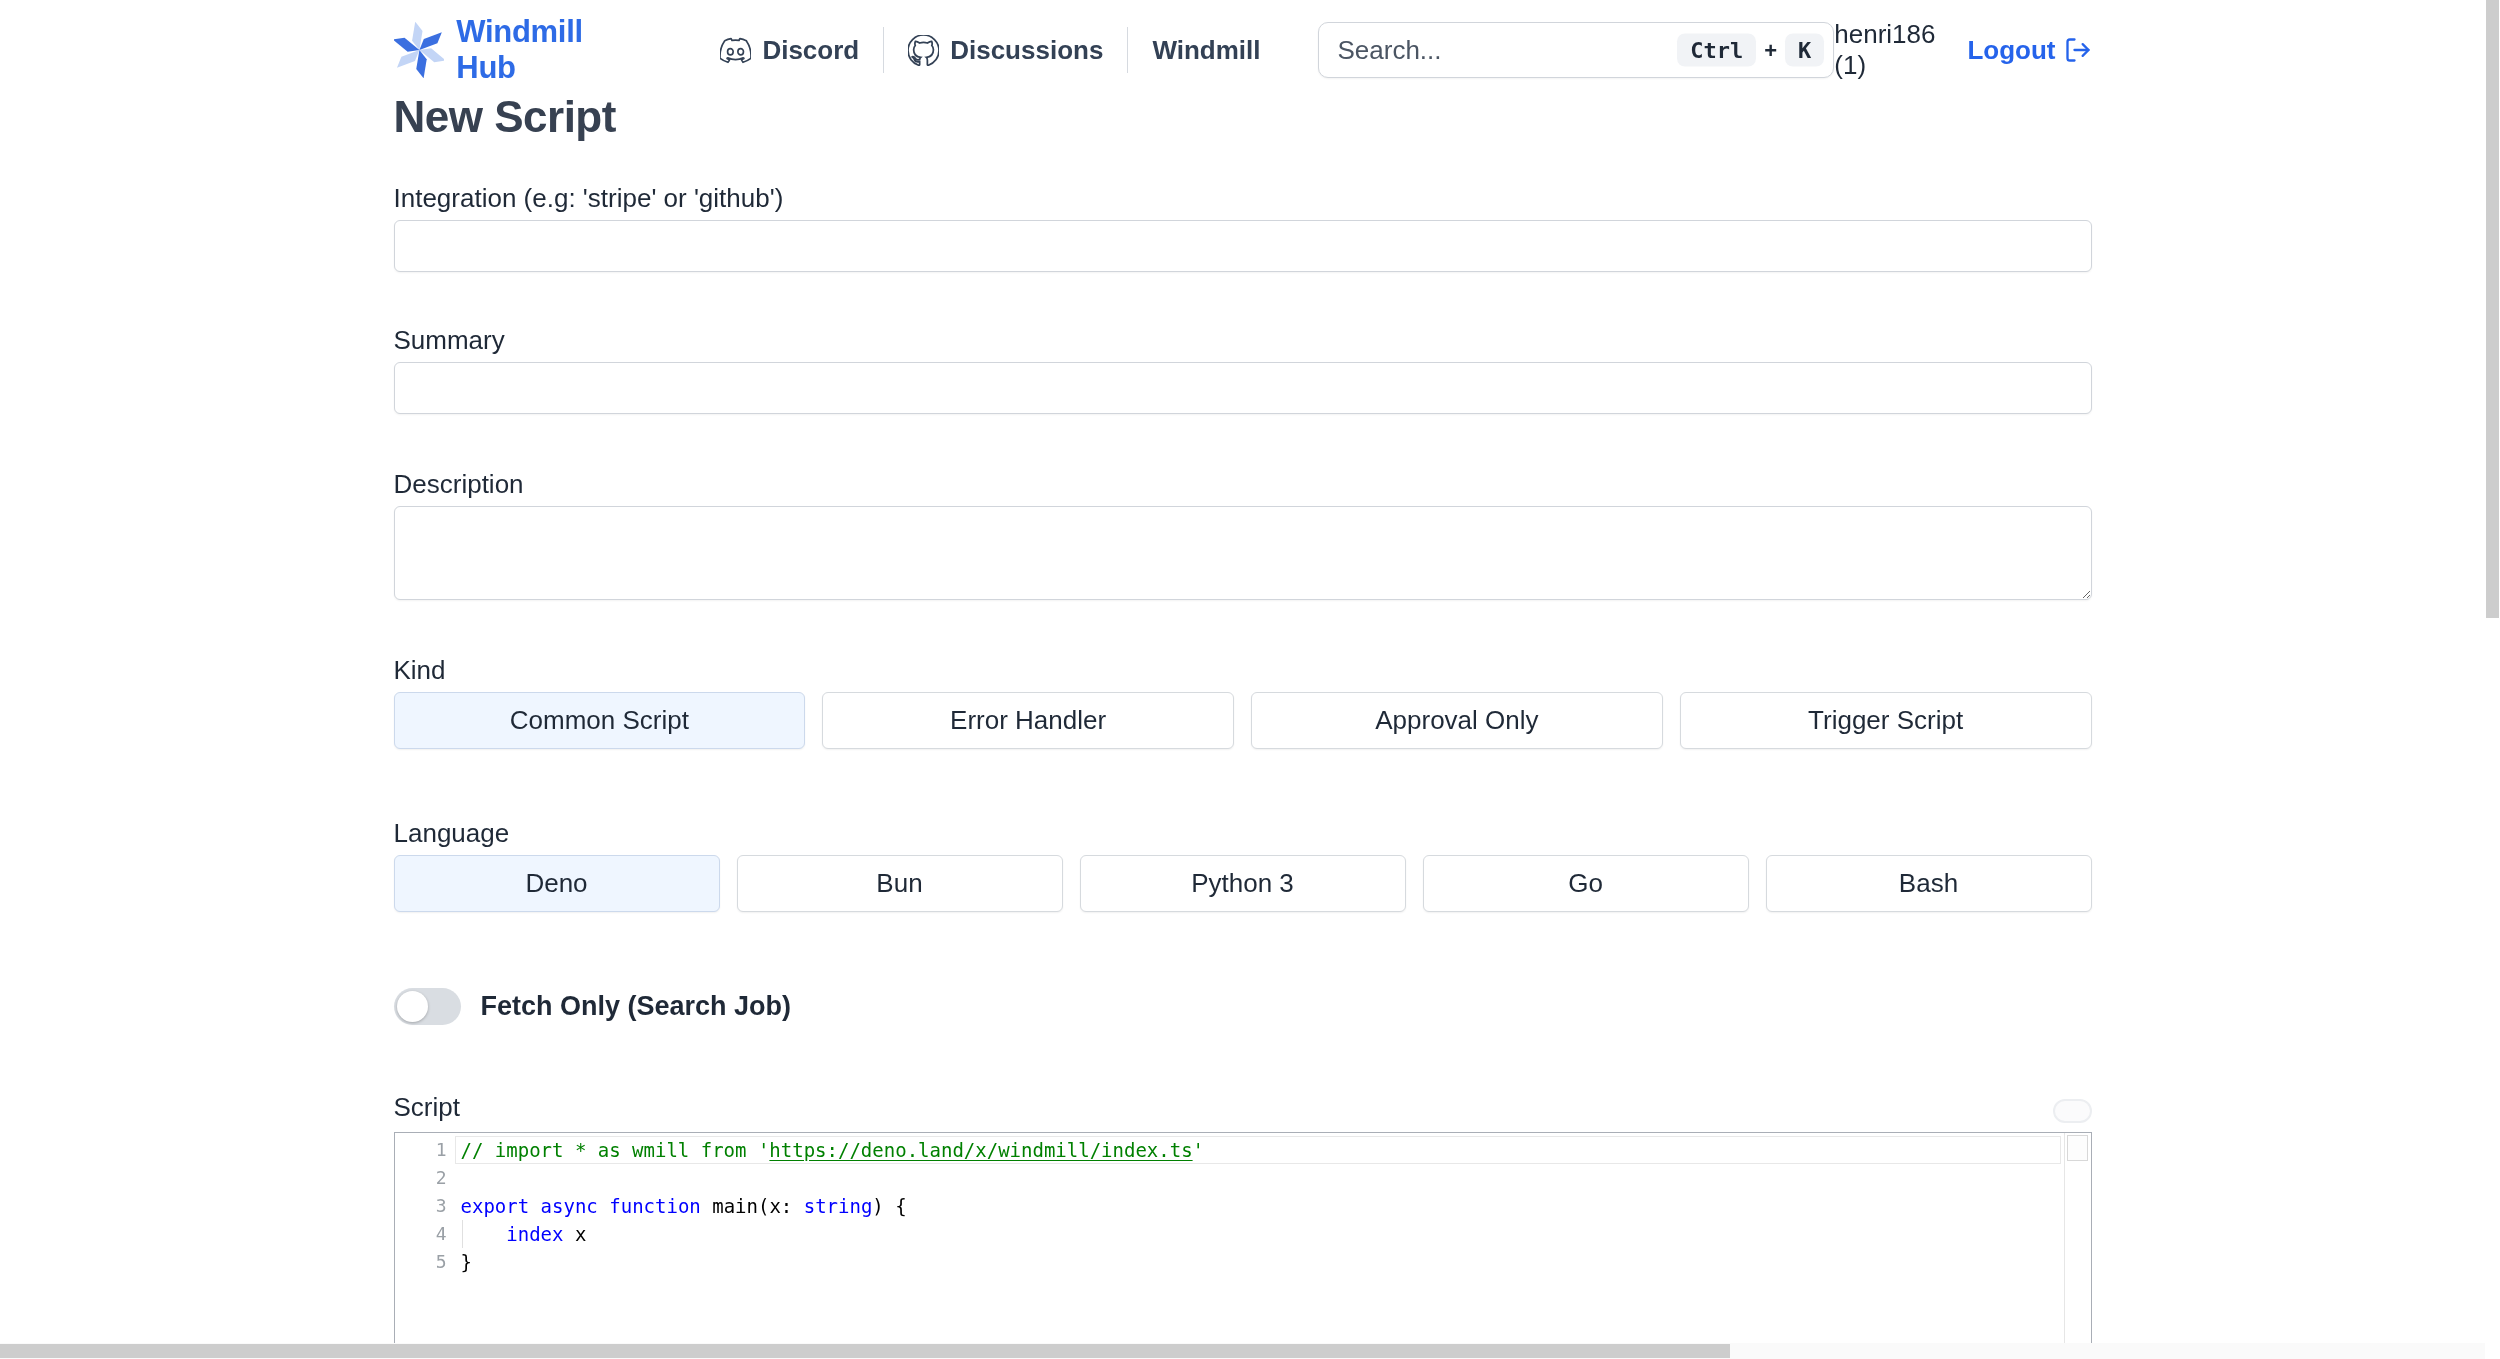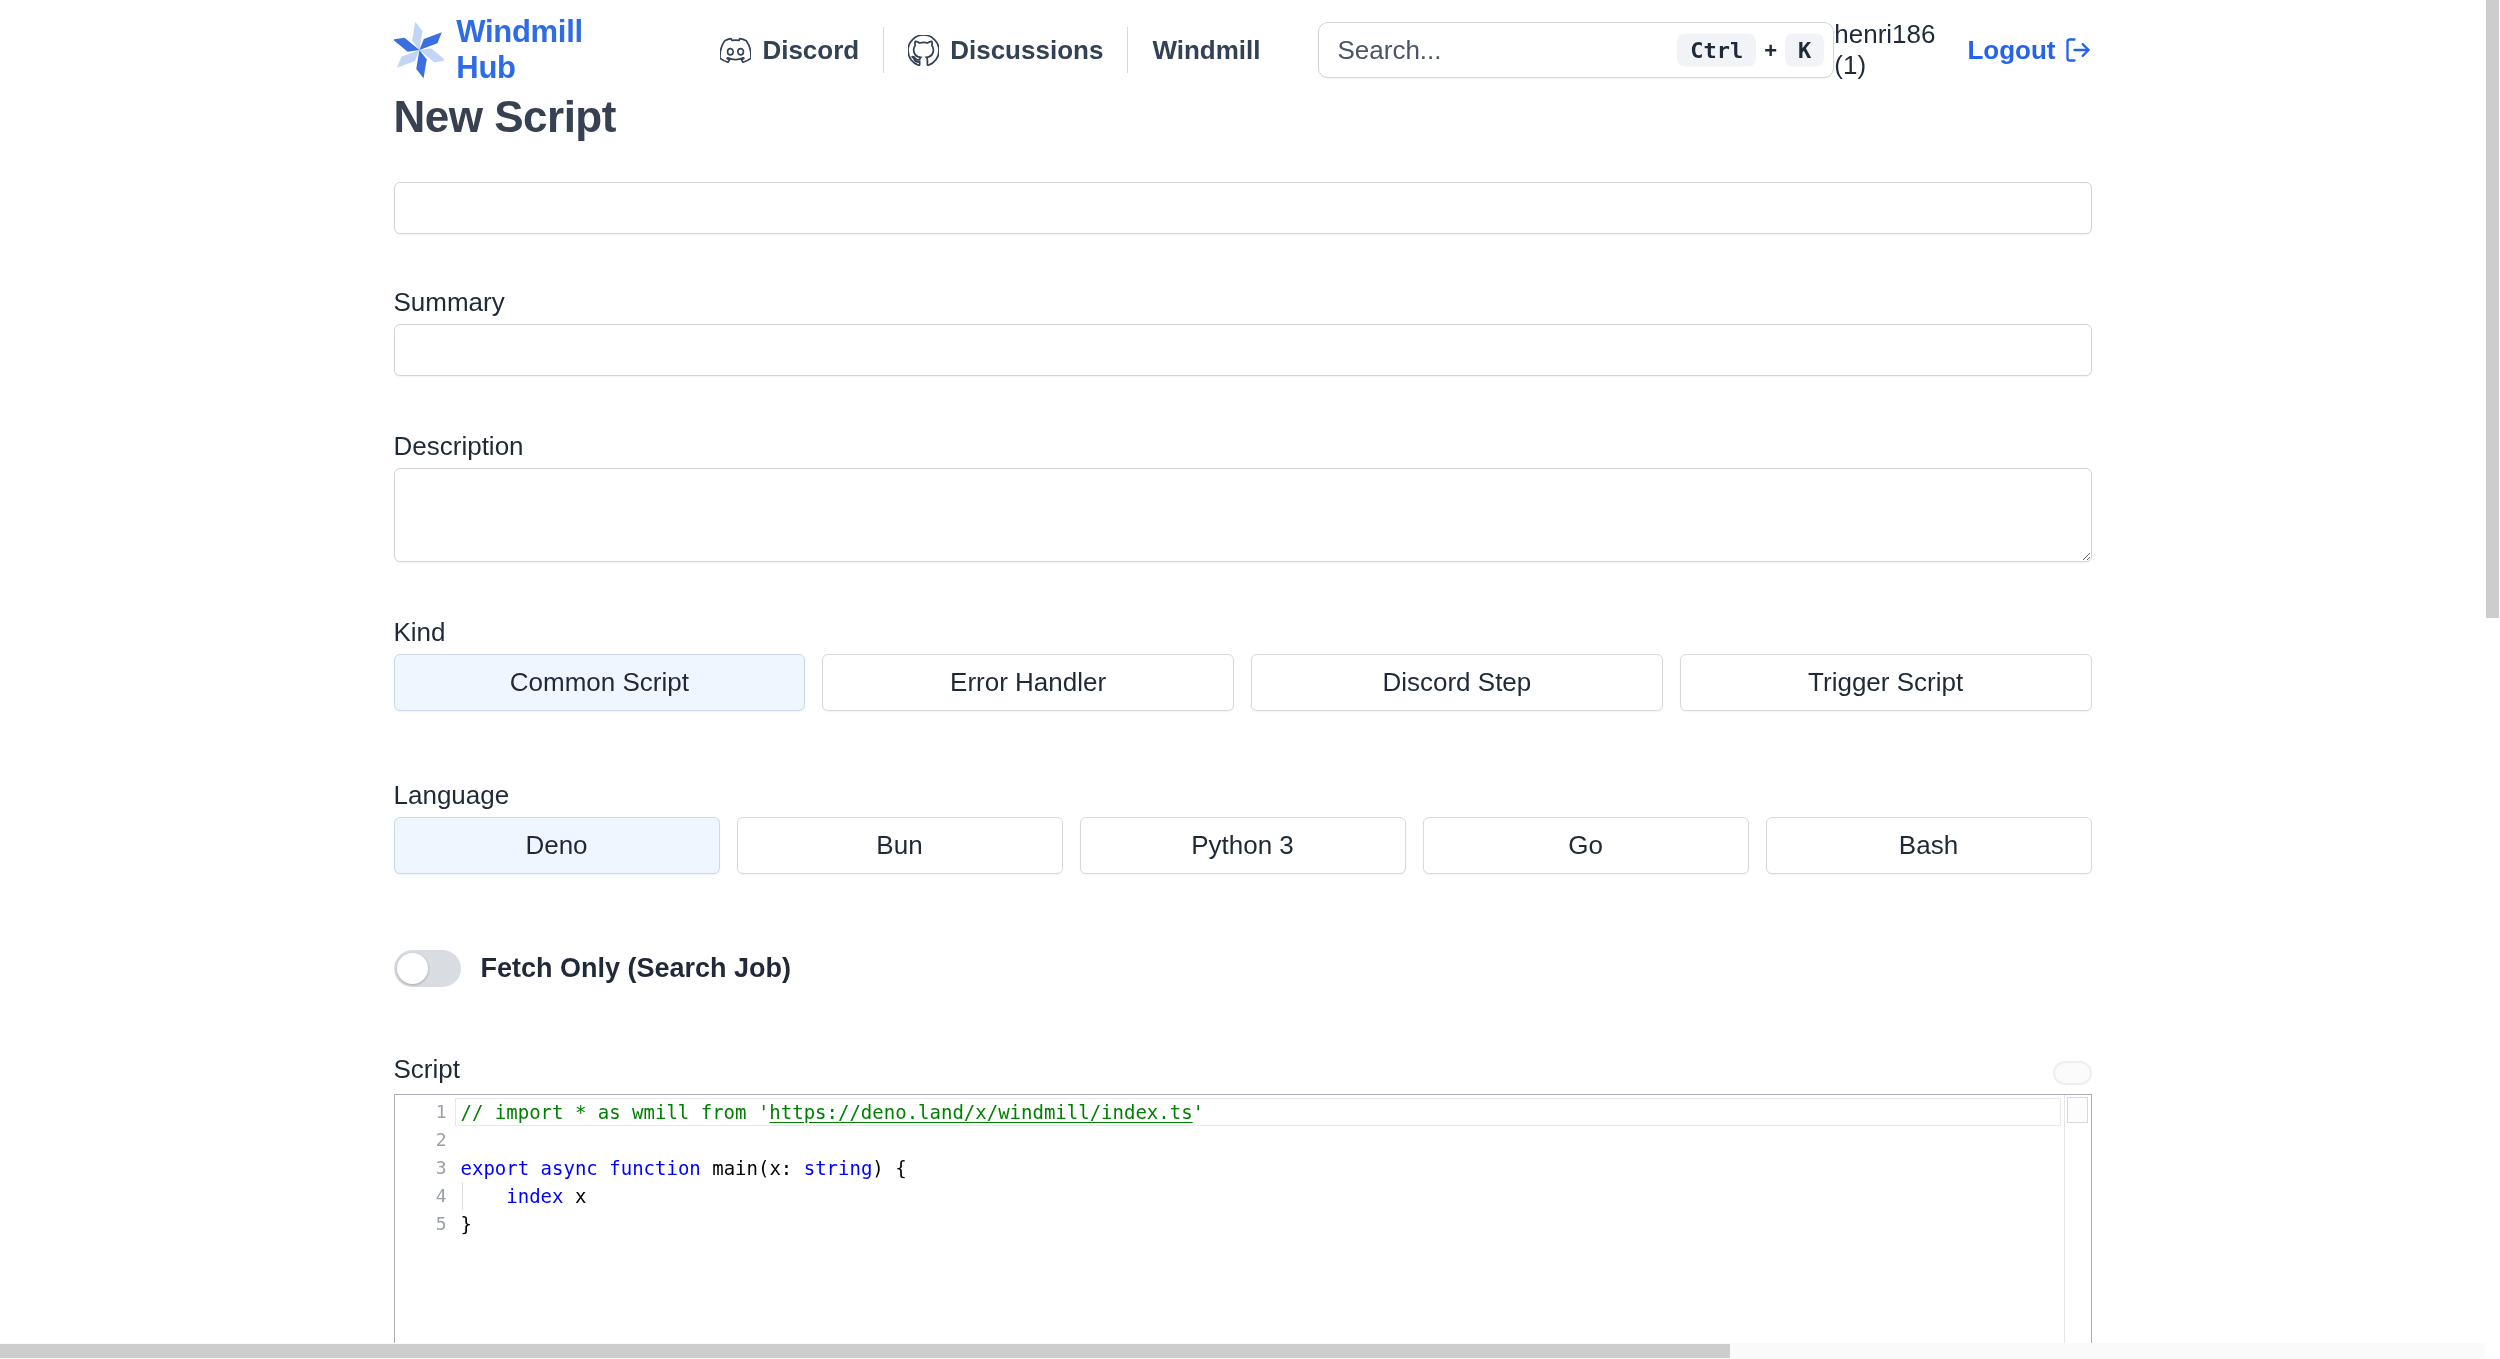--- a/index.html
+++ b/index.html
@@ -174,39 +174,40 @@
               <polyline points="16 17 21 12 16 7"></polyline>
               <line x1="21" y1="12" x2="9" y2="12"></line>
             </svg>
           </a>
         </div>
       </div>
 
       <h1 class="page-title">New Script</h1>
 
       <div class="field-integration">
+        <label class="field-label">Integration (e.g: 'stripe' or 'github')</label>
         <input class="text-input" type="text" value="" style="">
       </div>
 
       <div class="field-summary">
         <label class="field-label">Summary</label>
         <input class="text-input" type="text" value="" style="">
       </div>
 
       <div class="field-description">
         <label class="field-label">Description</label>
         <textarea class="text-area" style=""></textarea>
       </div>
 
       <div class="group-kind">
         <label class="field-label">Kind</label>
         <div class="btn-row" id="kind-row">
             <button class="opt-btn selected">Common Script</button>
             <button class="opt-btn">Error Handler</button>
-            <button class="opt-btn">Discord Step</button>
+            <button class="opt-btn">Approval Only</button>
             <button class="opt-btn">Trigger Script</button>
           </div>
       </div>
 
       <div class="group-language">
         <label class="field-label">Language</label>
         <div class="btn-row" id="lang-row">
             <button class="opt-btn selected">Deno</button>
             <button class="opt-btn">Bun</button>
             <button class="opt-btn">Python 3</button>

